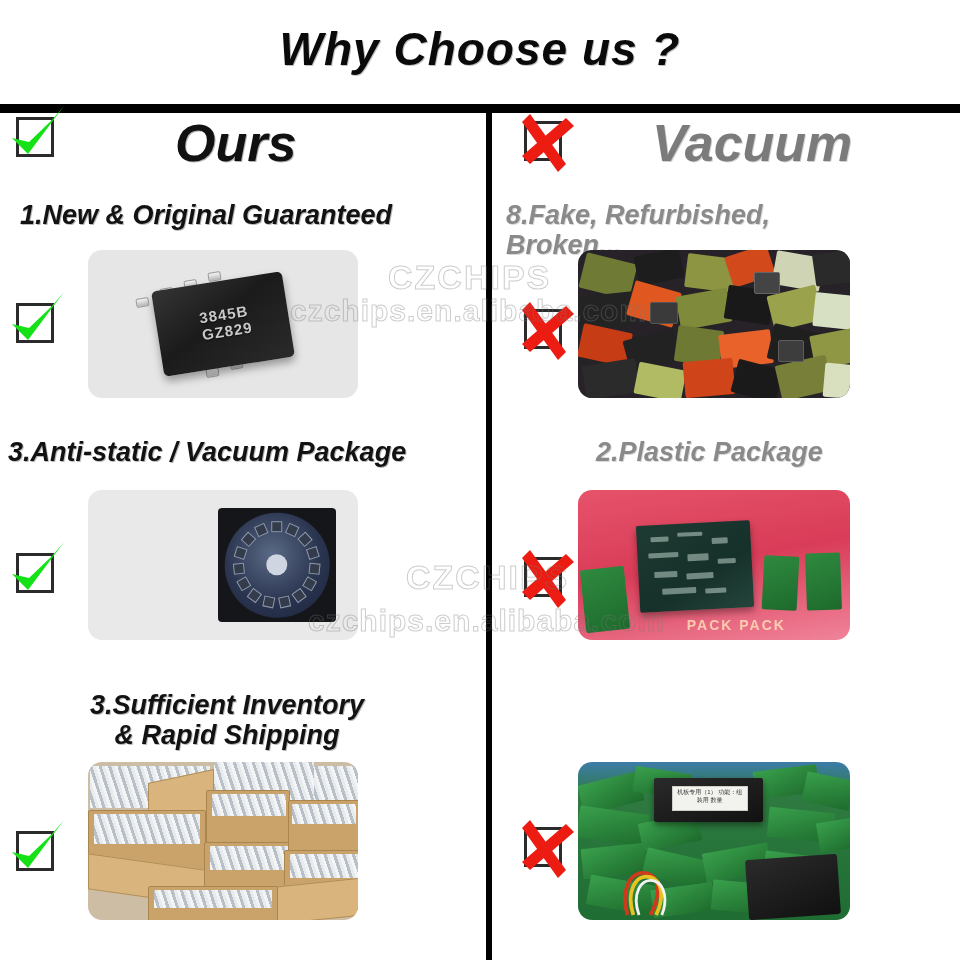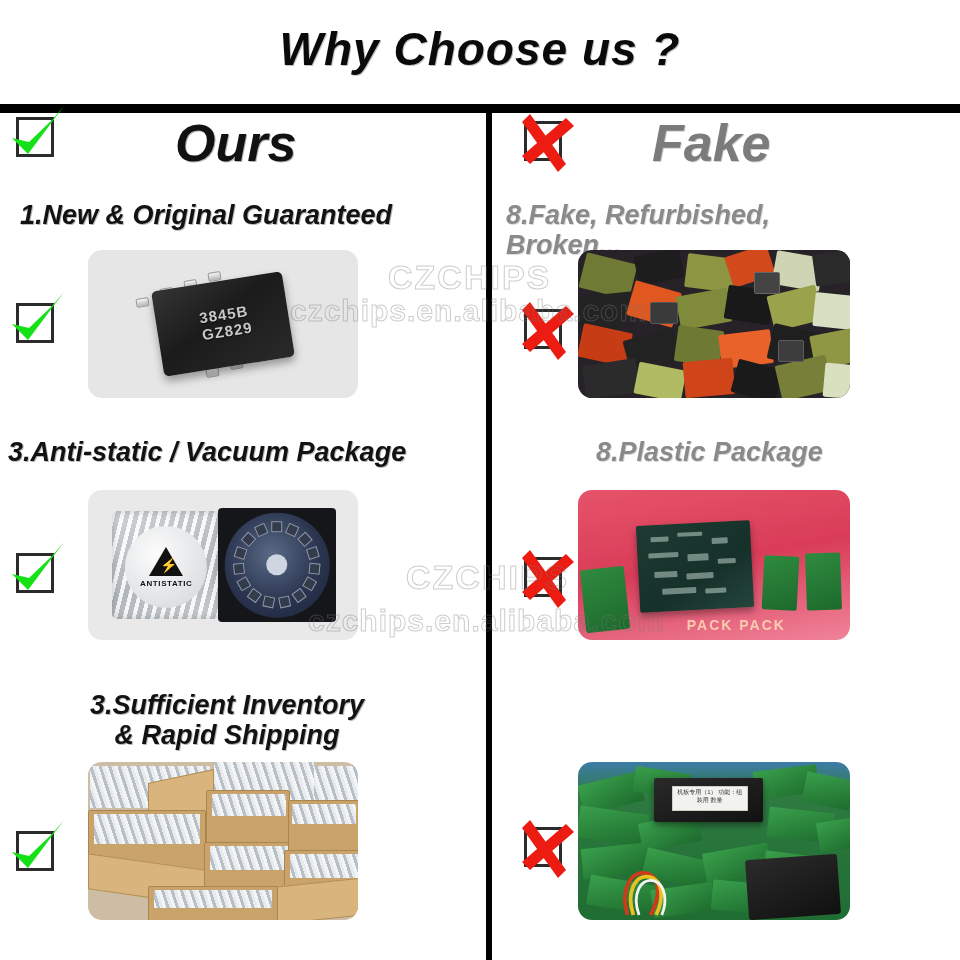--- a/index.html
+++ b/index.html
@@ -220,21 +220,21 @@
   </div>
   <div class="col-head ours">Ours</div>
 
   <div class="mark" style="left:516px; top:112px;">
     <div class="box"></div>
     <svg viewBox="0 0 56 56">
       <path d="M6 10 L14 2 L50 52 L42 60 Z" fill="#EC1C12"></path>
       <path d="M50 6 L58 14 L14 52 L6 44 Z" fill="#EC1C12"></path>
     </svg>
   </div>
-  <div class="col-head other">Fake</div>
+  <div class="col-head other">Vacuum</div>
 
   <div class="row-label left" style="left:20px; top:200px; font-size:27px;">1.New &amp; Original Guaranteed</div>
   <div class="row-label right" style="left:506px; top:200px; font-size:27px;">8.Fake, Refurbished, Broken...</div>
 
   <div class="mark" style="left:8px; top:294px;">
     <div class="box"></div>
     <svg viewBox="0 0 56 56">
       <path d="M4 30 L20 46 L56 -2 L44 12 L21 34 Z" fill="#14E216"></path>
     </svg>
   </div>
@@ -286,43 +286,37 @@
     <div class="sc" style="left:106px;top:110px; width:50px; height:36px; background:#cf4418; transform:rotate(-5deg);"></div>
     <div class="sc" style="left:156px;top:114px; width:46px; height:34px; background:#1a1a1a; transform:rotate(15deg);"></div>
     <div class="sc" style="left:200px;top:110px; width:52px; height:36px; background:#777f38; transform:rotate(-13deg);"></div>
     <div class="sc" style="left:246px;top:114px; width:34px; height:34px; background:#d9e0c0; transform:rotate(5deg);"></div>
     <div class="sc" style="left:72px; top:52px;  width:28px; height:22px; background:#3a3a3a; border:1px solid #555;"></div>
     <div class="sc" style="left:176px;top:22px;  width:26px; height:22px; background:#444; border:1px solid #666;"></div>
     <div class="sc" style="left:200px;top:90px;  width:26px; height:22px; background:#3d3d3d; border:1px solid #5d5d5d;"></div>
   </div>
 
   <div class="row-label left" style="left:8px; top:437px; font-size:27px;">3.Anti-static / Vacuum Package</div>
-  <div class="row-label right" style="left:596px; top:437px; font-size:27px;">8.Plastic Package</div>
+  <div class="row-label right" style="left:596px; top:437px; font-size:27px;">2.Plastic Package</div>
 
   <div class="mark" style="left:8px; top:544px;">
     <div class="box"></div>
     <svg viewBox="0 0 56 56">
       <path d="M4 30 L20 46 L56 -2 L44 12 L21 34 Z" fill="#14E216"></path>
     </svg>
   </div>
   <div class="mark" style="left:516px; top:548px;">
     <div class="box"></div>
     <svg viewBox="0 0 56 56">
       <path d="M6 10 L14 2 L50 52 L42 60 Z" fill="#EC1C12"></path>
       <path d="M50 6 L58 14 L14 52 L6 44 Z" fill="#EC1C12"></path>
     </svg>
   </div>
 
   <div class="photo ph-bag" style="left:88px; top:490px; width:270px; height:150px;">
-    <div class="bag">
-      <div class="bag-disc">
-        <div class="tri"></div>
-        <div class="bag-cap">ANTISTATIC</div>
-      </div>
-    </div>
     <div class="reel">
       <div class="reel-inner">
         <div class="pocket" style="transform:translate(-50%,-50%) rotate(0deg)   translateY(-38px);"></div>
         <div class="pocket" style="transform:translate(-50%,-50%) rotate(24deg)  translateY(-38px);"></div>
         <div class="pocket" style="transform:translate(-50%,-50%) rotate(48deg)  translateY(-38px);"></div>
         <div class="pocket" style="transform:translate(-50%,-50%) rotate(72deg)  translateY(-38px);"></div>
         <div class="pocket" style="transform:translate(-50%,-50%) rotate(96deg)  translateY(-38px);"></div>
         <div class="pocket" style="transform:translate(-50%,-50%) rotate(120deg) translateY(-38px);"></div>
         <div class="pocket" style="transform:translate(-50%,-50%) rotate(144deg) translateY(-38px);"></div>
         <div class="pocket" style="transform:translate(-50%,-50%) rotate(168deg) translateY(-38px);"></div>

